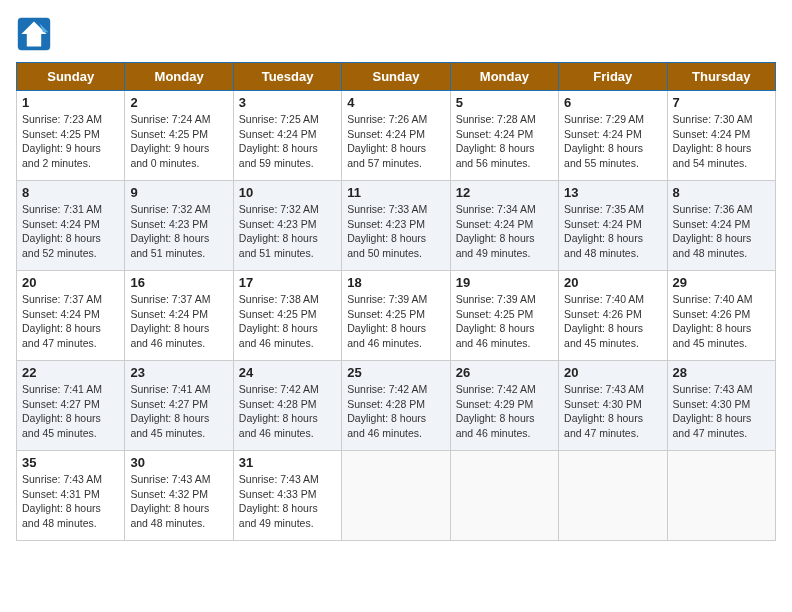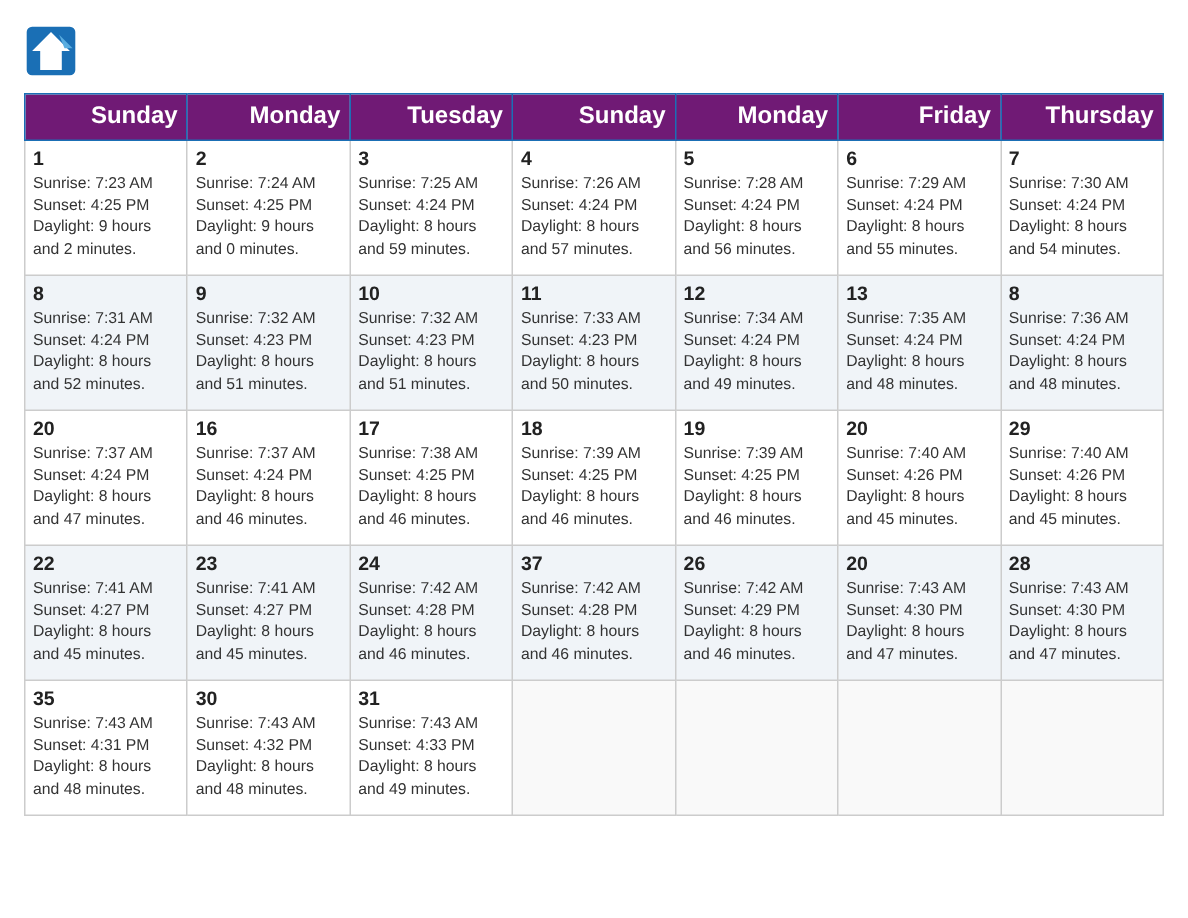--- a/index.html
+++ b/index.html
@@ -42,25 +42,25 @@
     .subtitle {
       font-size: 14px;
       color: #555;
     }
     .calendar {
       width: 100%;
       border-collapse: collapse;
       font-size: 11px;
     }
     .calendar th {
-      background: #701a75;
+      background: #a16207;
       color: #fff;
-      text-align: right;
+      text-align: center;
       padding: 6px 6px;
-      font-size: 16px;
+      font-size: 13px;
       font-weight: bold;
       border: 1px solid #1a6fb5;
     }
     .calendar td {
       border: 1px solid #ccc;
       vertical-align: top;
       padding: 4px 5px;
       width: 107px;
       height: 90px;
       background: #fff;
@@ -166,21 +166,21 @@
         <td><span class="day-number">29</span>
         <span class="day-info">Sunrise: 7:40 AM<br>Sunset: 4:26 PM<br>Daylight: 8 hours and 45 minutes.</span></td>
       </tr>
       <tr>
         <td><span class="day-number">22</span>
         <span class="day-info">Sunrise: 7:41 AM<br>Sunset: 4:27 PM<br>Daylight: 8 hours and 45 minutes.</span></td>
         <td><span class="day-number">23</span>
         <span class="day-info">Sunrise: 7:41 AM<br>Sunset: 4:27 PM<br>Daylight: 8 hours and 45 minutes.</span></td>
         <td><span class="day-number">24</span>
         <span class="day-info">Sunrise: 7:42 AM<br>Sunset: 4:28 PM<br>Daylight: 8 hours and 46 minutes.</span></td>
-        <td><span class="day-number">37</span>
+        <td><span class="day-number">25</span>
         <span class="day-info">Sunrise: 7:42 AM<br>Sunset: 4:28 PM<br>Daylight: 8 hours and 46 minutes.</span></td>
         <td><span class="day-number">26</span>
         <span class="day-info">Sunrise: 7:42 AM<br>Sunset: 4:29 PM<br>Daylight: 8 hours and 46 minutes.</span></td>
         <td><span class="day-number">20</span>
         <span class="day-info">Sunrise: 7:43 AM<br>Sunset: 4:30 PM<br>Daylight: 8 hours and 47 minutes.</span></td>
         <td><span class="day-number">28</span>
         <span class="day-info">Sunrise: 7:43 AM<br>Sunset: 4:30 PM<br>Daylight: 8 hours and 47 minutes.</span></td>
       </tr>
       <tr>
         <td><span class="day-number">35</span>

